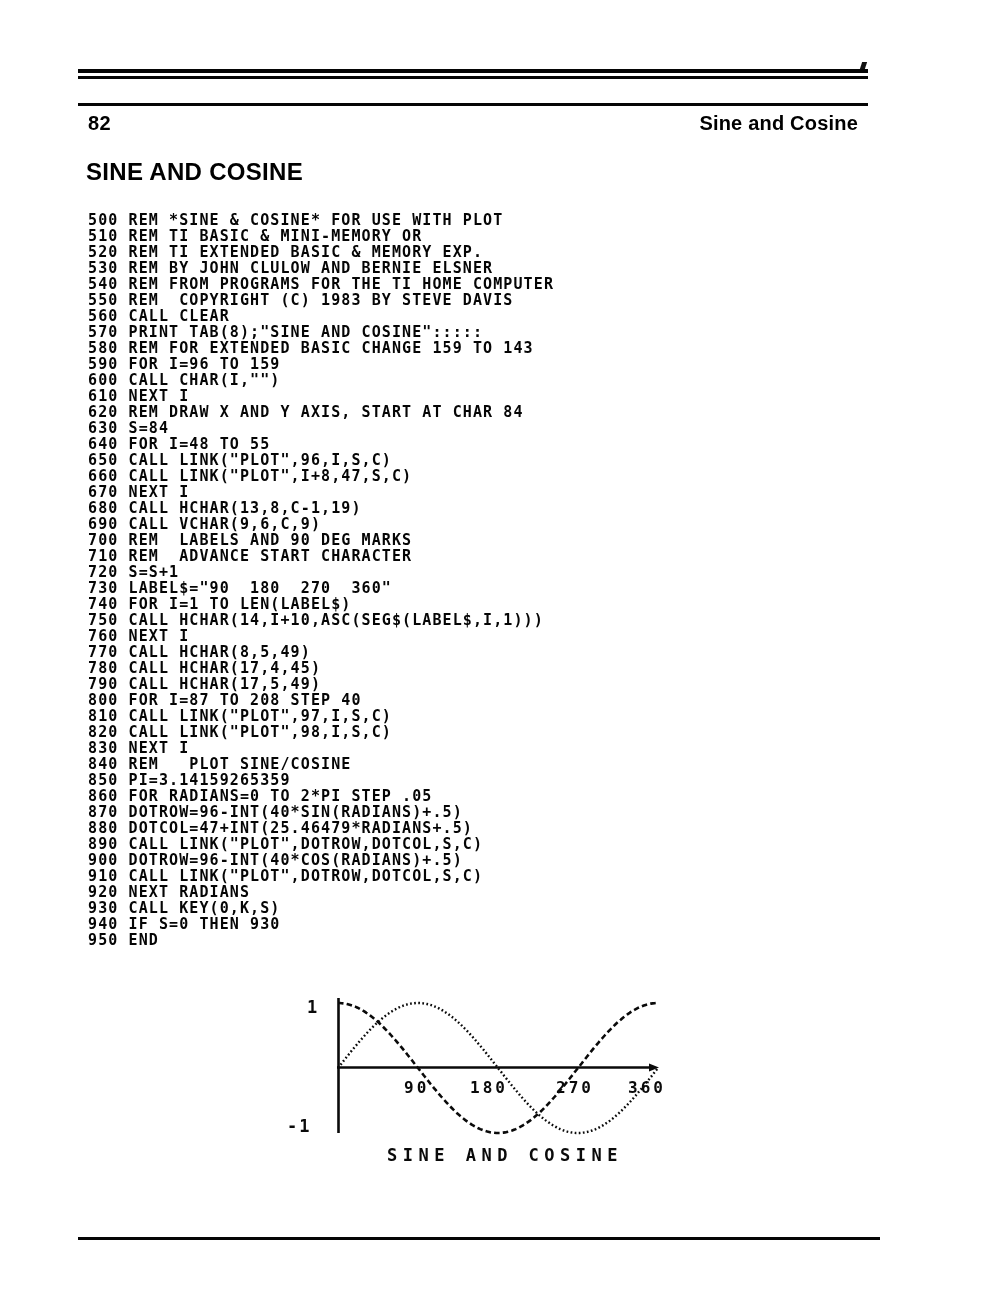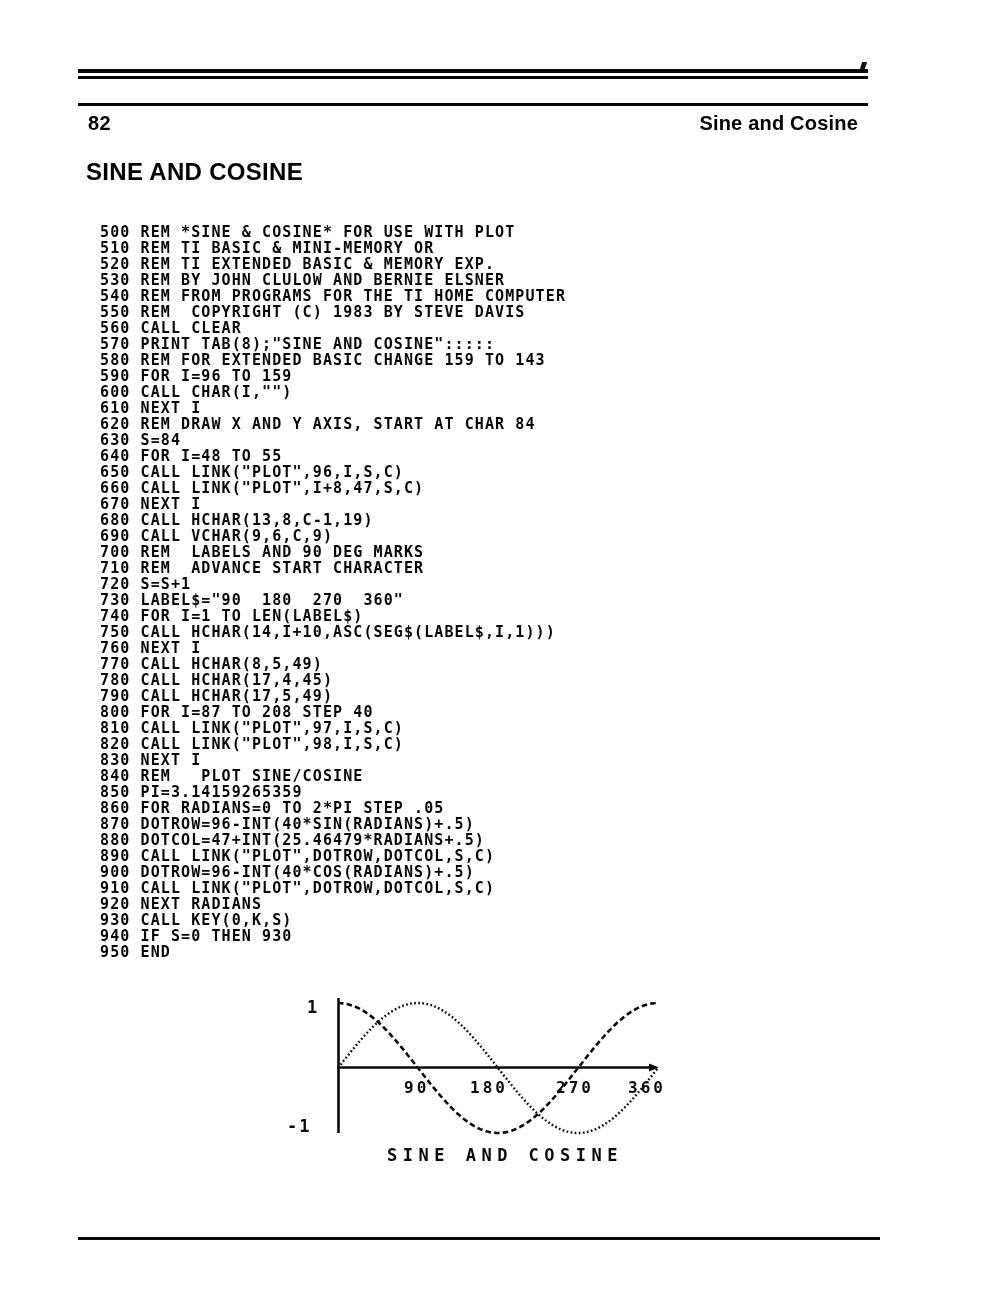--- a/index.html
+++ b/index.html
@@ -21,21 +21,21 @@
     position:absolute;left:88px;top:68px;width:770px;
     display:flex;justify-content:space-between;align-items:baseline;margin-top:44px;
   }
   .page-number{font-size:20px;font-weight:bold;letter-spacing:0.5px;}
   .running-header{font-size:20px;font-weight:bold;letter-spacing:0.2px;}
   .section-title{
     position:absolute;left:86px;top:158px;margin:0;
     font-size:24px;font-weight:bold;letter-spacing:0.3px;
   }
   .code{
-    position:absolute;left:88px;top:212px;margin:12px;
+    position:absolute;left:88px;top:212px;margin:0;
     font-family:"DejaVu Sans Mono", monospace;
     font-size:15px;line-height:16px;font-weight:bold;
     letter-spacing:1.1px;white-space:pre;color:#050505;
   }
   .plot{position:absolute;left:280px;top:980px;}
   .plot text{
     font-family:"DejaVu Sans Mono", monospace;
     font-weight:bold;fill:#0a0a0a;
   }
   .plot .ylab{font-size:17px;letter-spacing:2px;}

